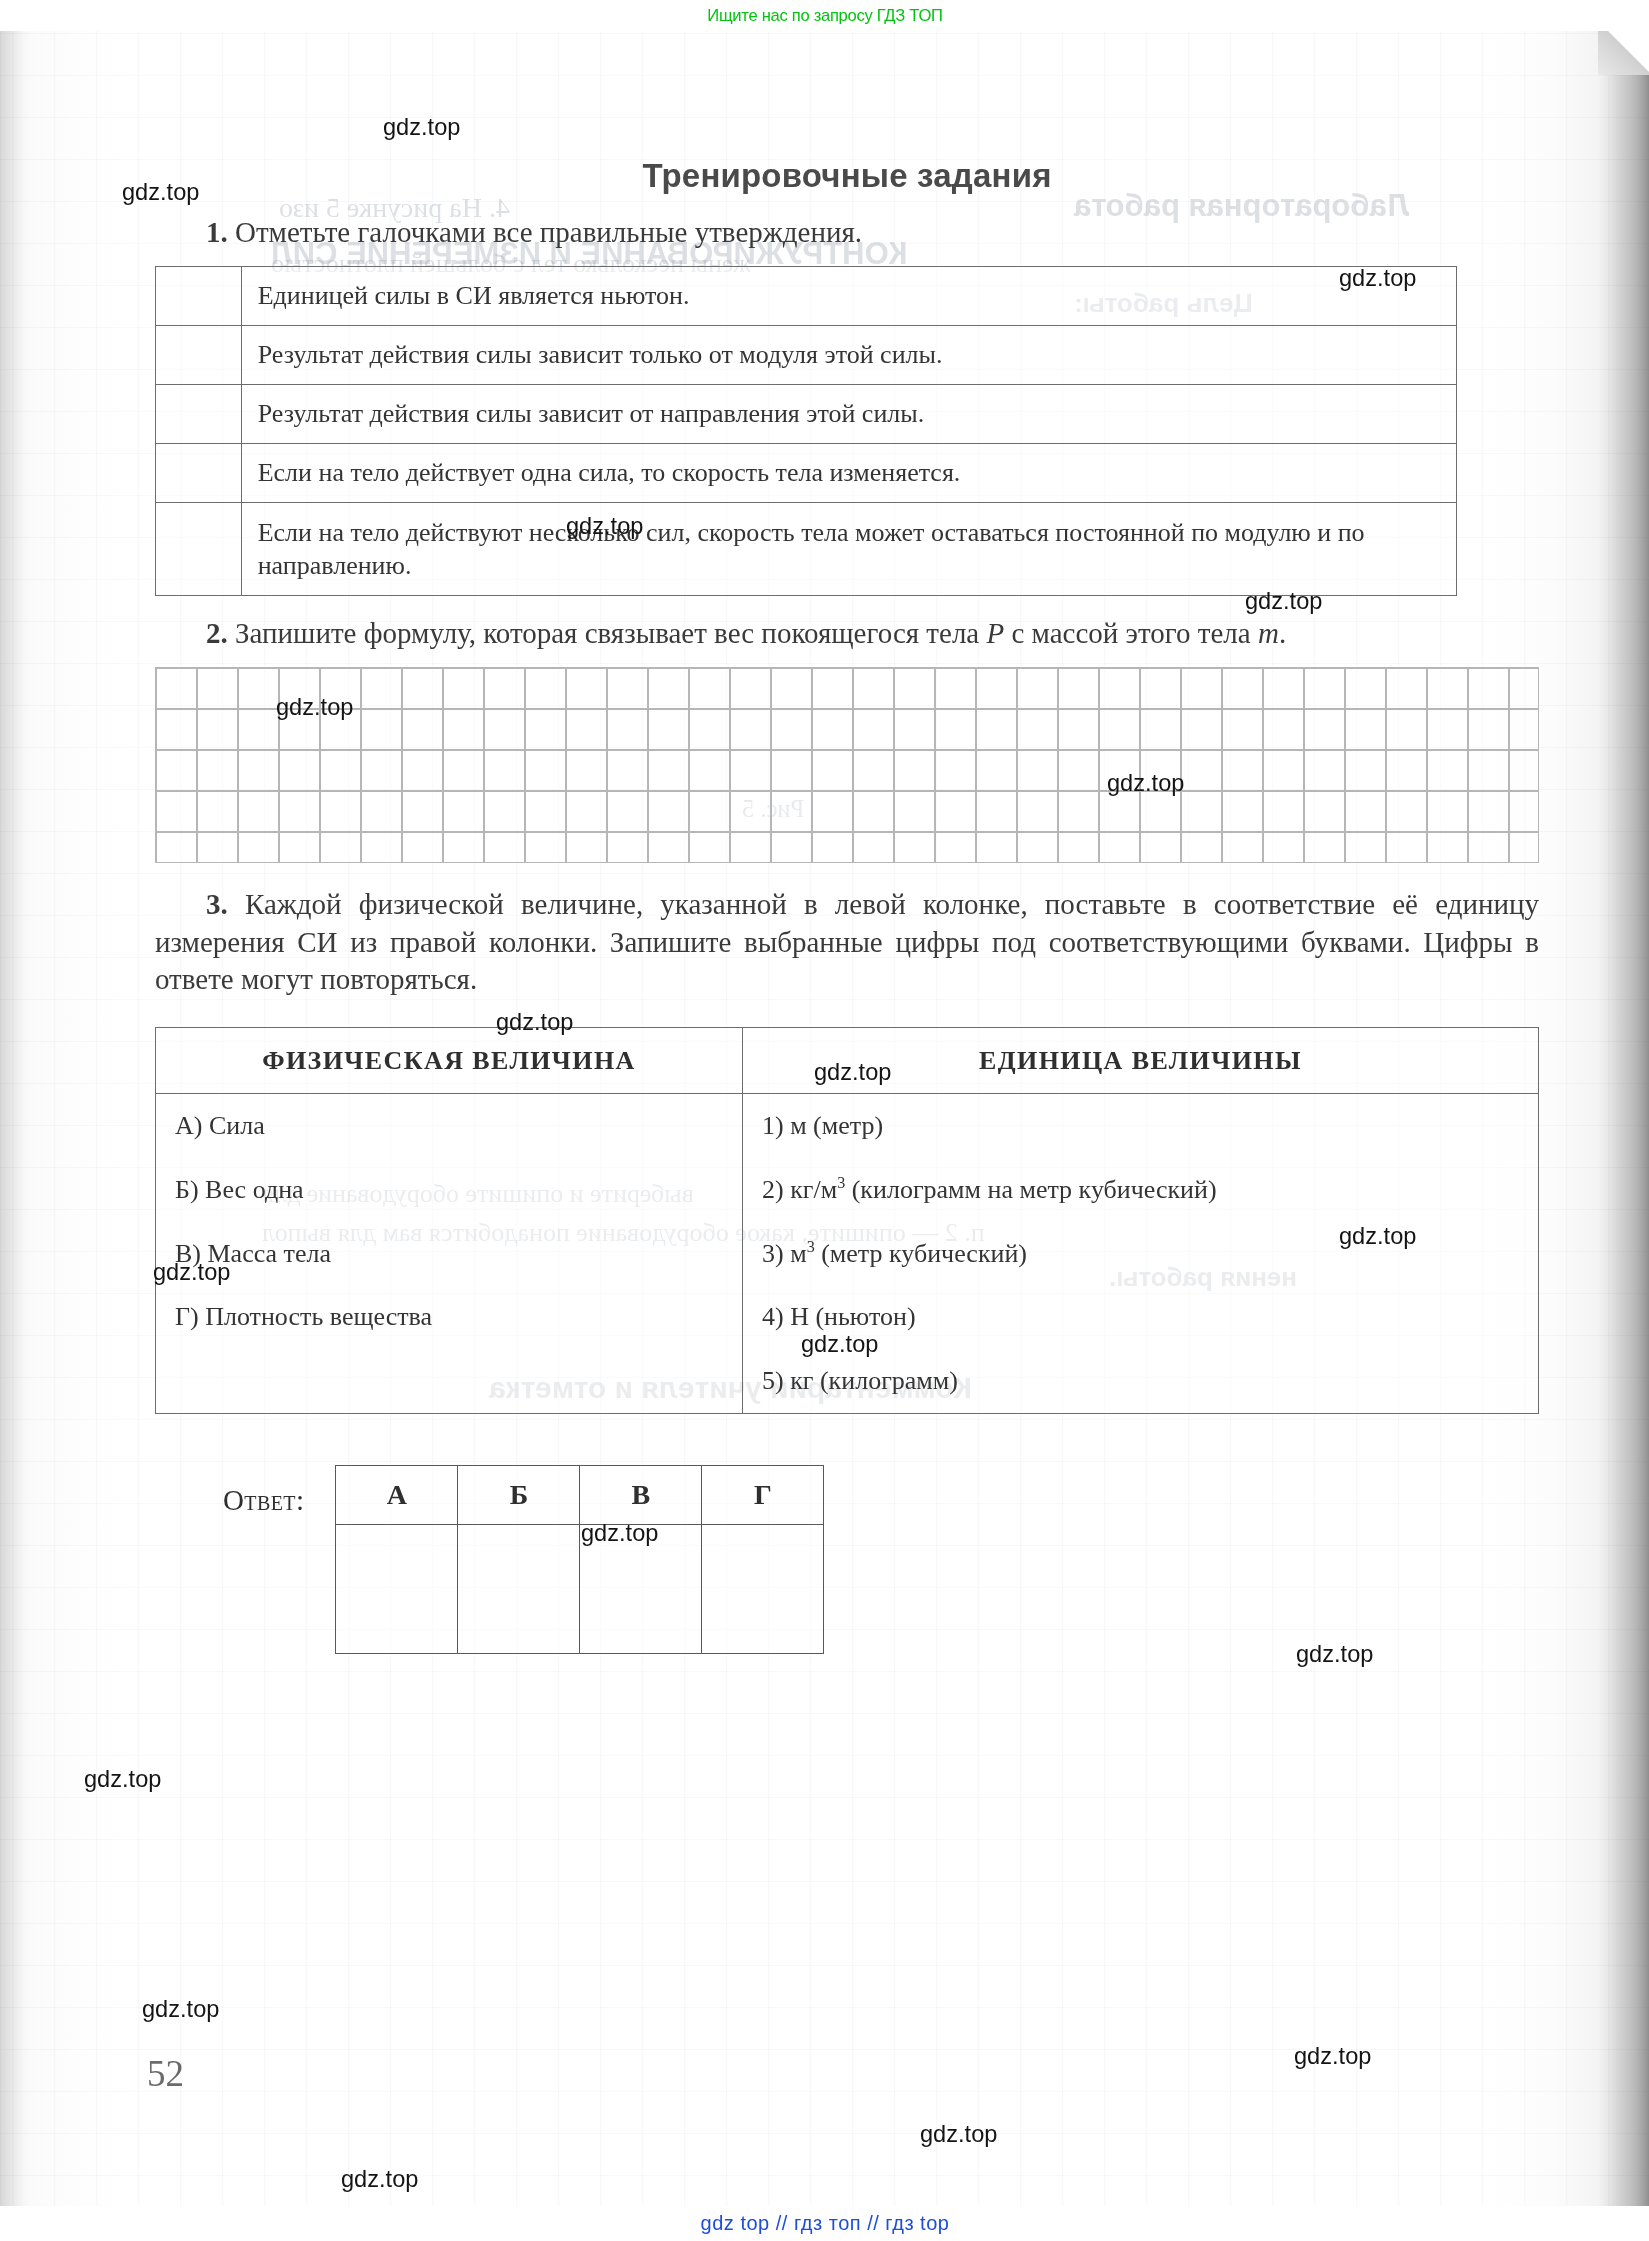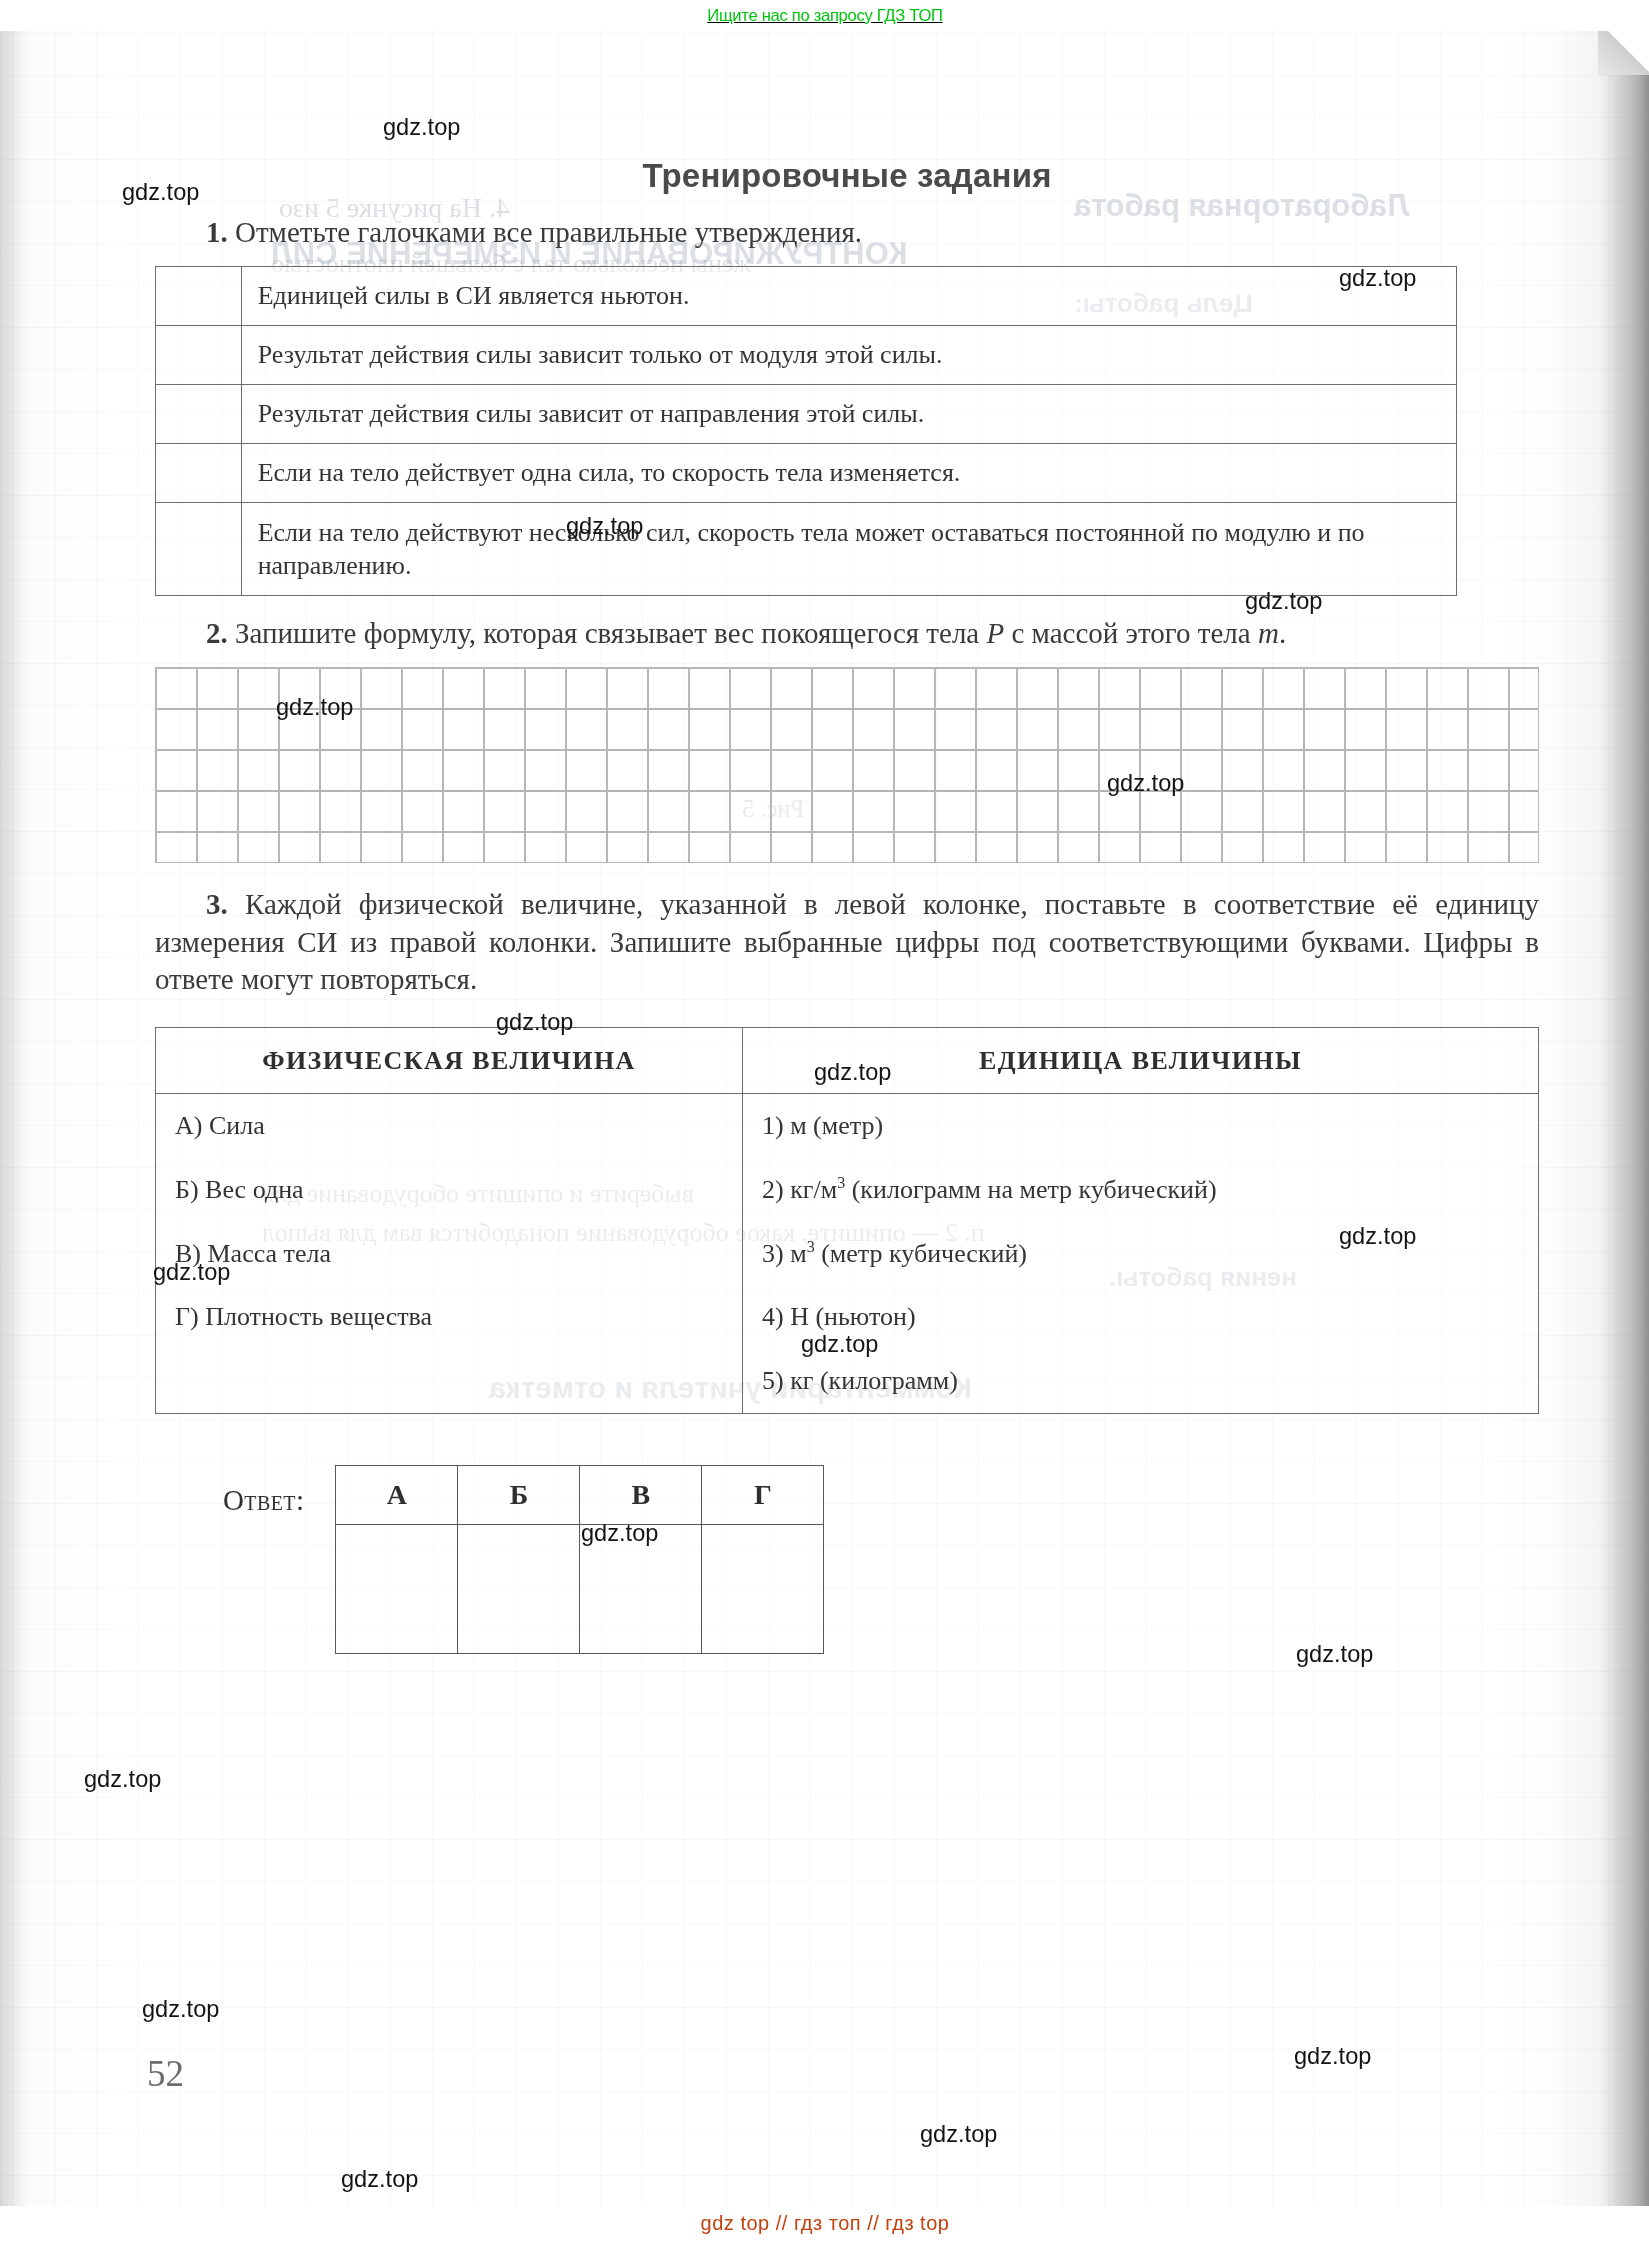--- a/index.html
+++ b/index.html
@@ -14,21 +14,20 @@
     overflow: hidden;
   }
 
   
   .promo-strip {
     position: absolute;
     left: 0; top: 0; width: 1650px; height: 31px;
     display: flex; align-items: center; justify-content: center;
     background: #ffffff;
     z-index: 40;
-    text-decoration: underline;
   }
   .promo-text {
     color: #00c40e;
     font-family: "Liberation Sans", sans-serif;
     font-size: 16.6px;
     font-weight: 400;
     letter-spacing: -0.3px;
     white-space: nowrap;
   }
 
@@ -234,21 +233,21 @@
 
   
   .footer-bar {
     position: absolute;
     left: 0; bottom: 0; width: 1650px; height: 35px;
     display: flex; align-items: center; justify-content: center;
     background: #ffffff;
     z-index: 40;
   }
   .footer-text {
-    color: #c2410c;
+    color: #1d4ed8;
     font-family: "Liberation Sans", sans-serif;
     font-size: 20px;
     letter-spacing: 0.5px;
     white-space: nowrap;
   }
 </style>
 </head>
 <body>
 
 <div class="promo-strip">

